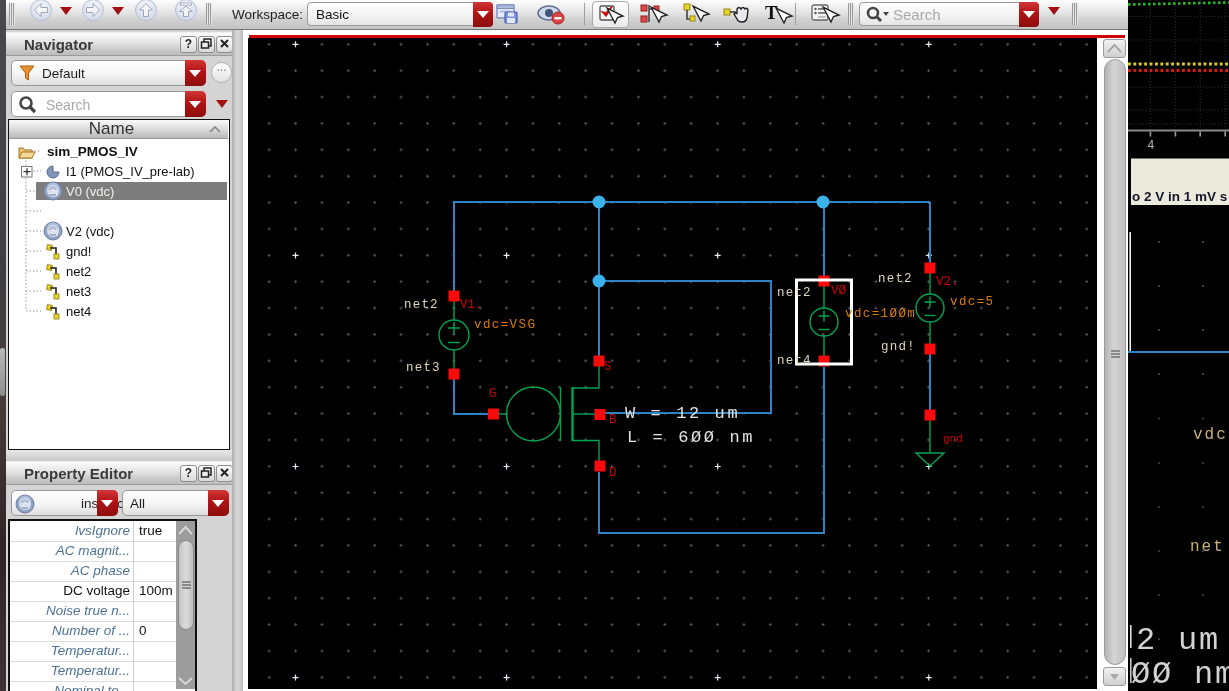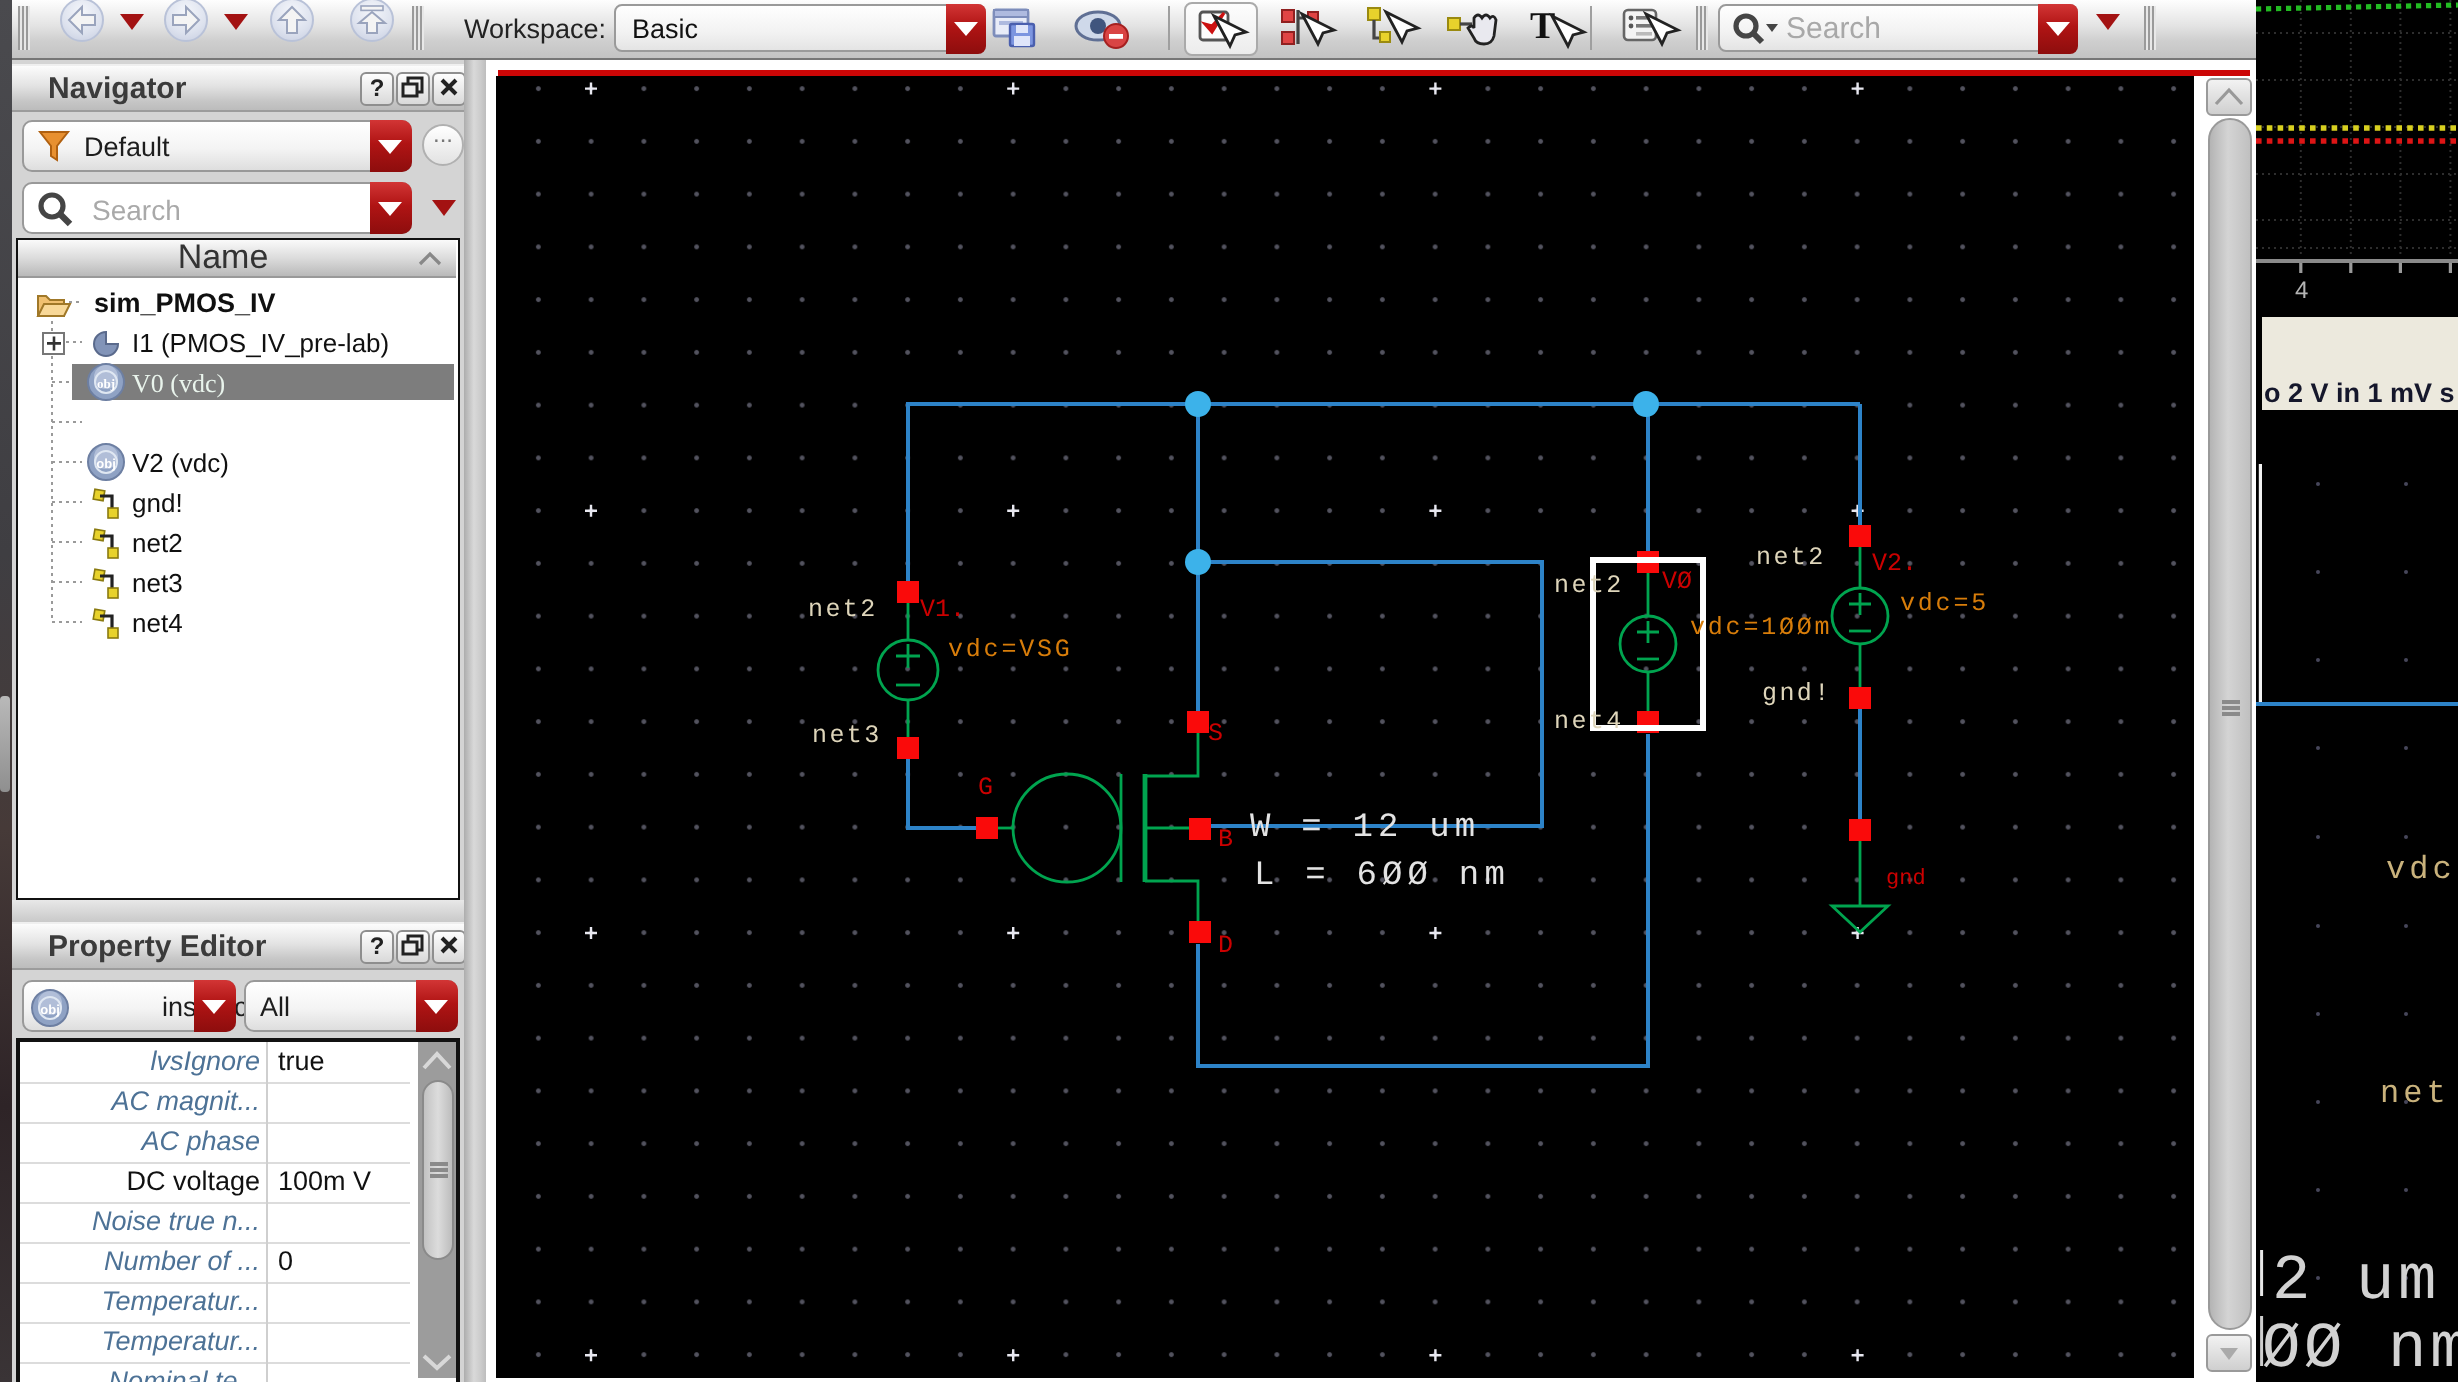--- a/index.html
+++ b/index.html
@@ -49,21 +49,21 @@
   .dcombo .txt{position:absolute;top:5px;font-size:13.5px;color:#1d1d1d;}
   
   #tree{left:2px;top:89px;width:222px;height:331px;background:#fff;border:1.5px solid #111;
     box-sizing:border-box;}
   #treehdr{left:0;top:0;width:219px;height:19px;
     background:linear-gradient(#fafafa,#dcdcdc 50%,#b9b9b9);border-bottom:1px solid #999;
     font-size:17px;color:#333;text-align:center;line-height:18px;box-sizing:border-box;padding-right:14px;}
   .trow{left:1px;width:217px;height:20px;font-size:13px;color:#101010;line-height:20px;}
   .ticon{position:absolute;top:1px;}
   
-  #ptable{left:2px;top:489px;width:222px;height:172px;background:#fff;border:2px solid #111;
+  #ptable{left:2px;top:489px;width:189px;height:172px;background:#fff;border:2px solid #111;
     border-bottom:none;box-sizing:border-box;overflow:hidden;}
   .prow{position:absolute;left:0;width:195px;height:20px;border-bottom:1px solid #dcdcdc;}
   .pname{position:absolute;left:0;top:2px;width:120px;text-align:right;font-size:13.5px;
     font-style:italic;color:#4d7296;}
   .pval{position:absolute;left:129px;top:2px;font-size:13.5px;color:#111;}
   
   .sb-btn{position:absolute;background:linear-gradient(#f2f2f2,#cfcfcf);border:1px solid #9a9a9a;
     box-sizing:border-box;}
   
   #canvasframe{left:243px;top:30px;width:885px;height:661px;background:#fff;}
@@ -252,21 +252,21 @@
     <div class="trow" style="top:42px;position:absolute;">
       <svg class="ticon" style="left:11px;top:4px;" width="12" height="12">
         <rect x="0.5" y="0.5" width="10.5" height="10.5" fill="#fff" stroke="#777" stroke-width="1"></rect>
         <path d="M2.5 5.7 L9.5 5.7 M6 2.2 L6 9.2" stroke="#333" stroke-width="1.3"></path>
       </svg>
       <svg class="ticon" style="left:36px;top:3px;" width="14" height="14">
         <path d="M7 1 A6 6 0 1 0 13 7 L7 7 Z" fill="#8294b8" stroke="#5a6a8c" stroke-width="1"></path>
       </svg>
       <span style="position:absolute;left:56px;">I1 (PMOS_IV_pre-lab)</span>
     </div>
-    <div class="trow" style="top:62px;position:absolute;font-family:Liberation Serif, serif;">
+    <div class="trow" style="top:62px;position:absolute;">
       <div style="position:absolute;left:26px;top:0;width:191px;height:18px;background:#7d7d7d;"></div>
       <svg class="ticon" style="left:33px;top:-1px;" width="20" height="20">
         <circle cx="10" cy="10" r="9" fill="#8fa2c4" stroke="#6d7fa2" stroke-width="1"></circle>
         <circle cx="10" cy="7.5" r="6" fill="#b9c6dd" opacity="0.8"></circle>
         <circle cx="10" cy="10" r="5.5" fill="none" stroke="#dfe7f2" stroke-width="1"></circle>
         <text x="10" y="13" font-size="6.5" fill="#fff" text-anchor="middle" font-weight="bold">obj</text>
       </svg>
       <span style="position:absolute;left:56px;color:#e9f4ec;">V0 (vdc)</span>
     </div>
     <div class="trow" style="top:102px;position:absolute;">

